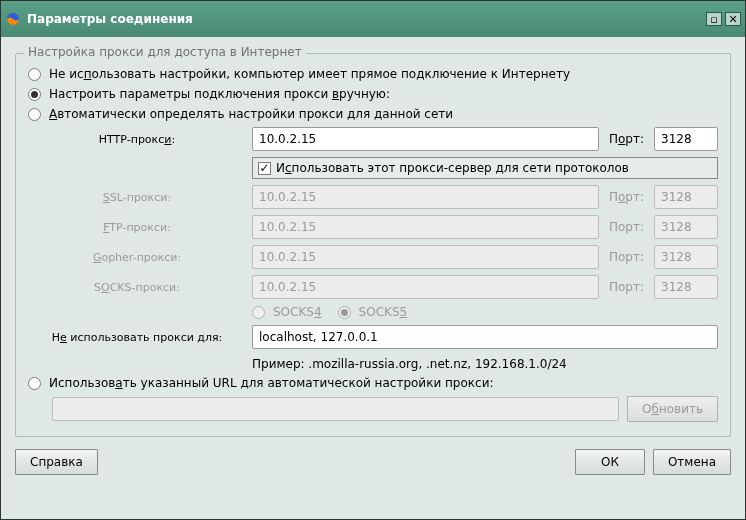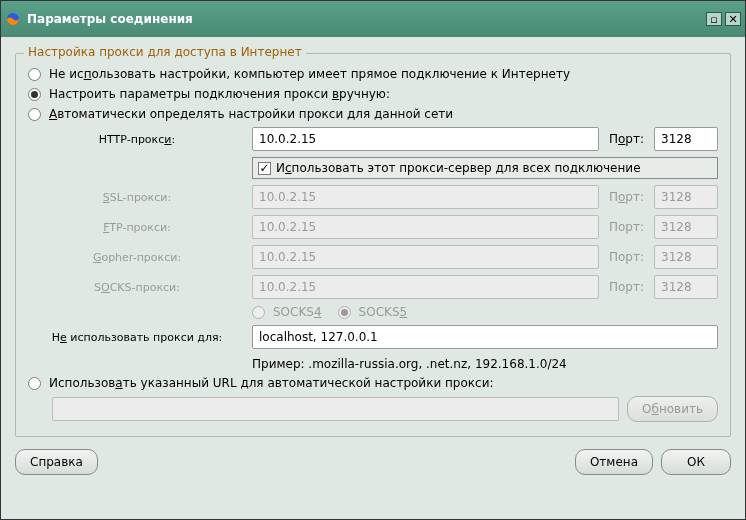--- a/index.html
+++ b/index.html
@@ -39,21 +39,21 @@
       position: relative;
       margin-top: 8px;
       background: #e0e8e4;
     }
     .groupbox .legend {
       position: absolute;
       top: -9px; left: 8px;
       background: #e0e8e4;
       padding: 0 4px;
       font-size: 12px;
-      color: #a16207;
+      color: #737373;
     }
     .radio-row {
       display: flex; align-items: center;
       margin: 3px 0 6px 0;
       cursor: pointer;
     }
     .u { text-decoration: underline; }
     .radio {
       width: 13px; height: 13px; border-radius: 50%;
       border: 1px solid #7a7a7a; background: #fff;
@@ -98,21 +98,21 @@
       padding:3px 5px;
       font-size:12px;
     }
     .socks-row { display:flex; align-items:center; gap:16px; }
     .socks-row .radio-inline { display:flex;align-items:flex-end;color:#9a9a9a;}
     .hint { font-size:12px; color:#000; margin-top:2px;}
     .urlrow { display:flex; gap:8px; margin:6px 0 2px 24px; align-items:center; }
     .urlrow input { flex:1; }
     .btn {
       height:26px; min-width:70px;
-      border:1px solid #8a8a8a; border-radius:10px;
+      border:1px solid #8a8a8a; border-radius:1px;
       background:linear-gradient(#f2f4f2,#d6dcd8);
       padding:0 14px; font-size:12px; font-family:inherit;
       cursor:pointer;
     }
     .btn.disabled { color:#9a9a9a; cursor:default; background:linear-gradient(#ecefec,#dcdedc); border-color:#b0b0b0;}
     .footer {
       display:flex; padding:12px 14px;
       gap:8px;
     }
     .footer .spacer{flex:1;}
@@ -152,21 +152,21 @@
 
       <div class="form-grid">
         <span class="rlabel"><span>HTTP-прокс</span><span class="u">и</span><span>:</span></span>
         <input type="text" class="field" value="10.0.2.15" style="">
         <span class="portlabel"><span>П</span><span class="u">о</span><span>рт:</span></span>
         <input type="text" class="field port" value="3128" style="">
 
         <span></span>
         <div class="span4 checkbox-line">
           <span class="checkbox checked"></span>
-          <span><span>И</span><span class="u">с</span><span>пользовать этот прокси-сервер для всех подключение</span></span>
+          <span><span>И</span><span class="u">с</span><span>пользовать этот прокси-сервер для сети протоколов</span></span>
         </div>
 
         <span class="rlabel disabled"><span class="u">S</span><span>SL-прокси:</span></span>
         <input type="text" class="field disabled" disabled="" value="10.0.2.15" style="">
         <span class="portlabel disabled"><span>П</span><span class="u">о</span><span>рт:</span></span>
         <input type="text" class="field port disabled" disabled="" value="3128" style="">
 
         <span class="rlabel disabled"><span class="u">F</span><span>TP-прокси:</span></span>
         <input type="text" class="field disabled" disabled="" value="10.0.2.15" style="">
         <span class="portlabel disabled">Порт:</span>
@@ -212,16 +212,16 @@
       <div class="urlrow">
         <input type="text" class="field disabled" disabled="" value="" style="">
         <button class="btn disabled" disabled=""><span>О</span><span class="u">б</span><span>новить</span></button>
       </div>
     </div>
   </div>
 
   <div class="footer">
     <button class="btn">Справка</button>
     <span class="spacer"></span>
+    <button class="btn">ОК</button>
     <button class="btn">Отмена</button>
-    <button class="btn">ОК</button>
   </div>
 </div>
 
 </body></html>

